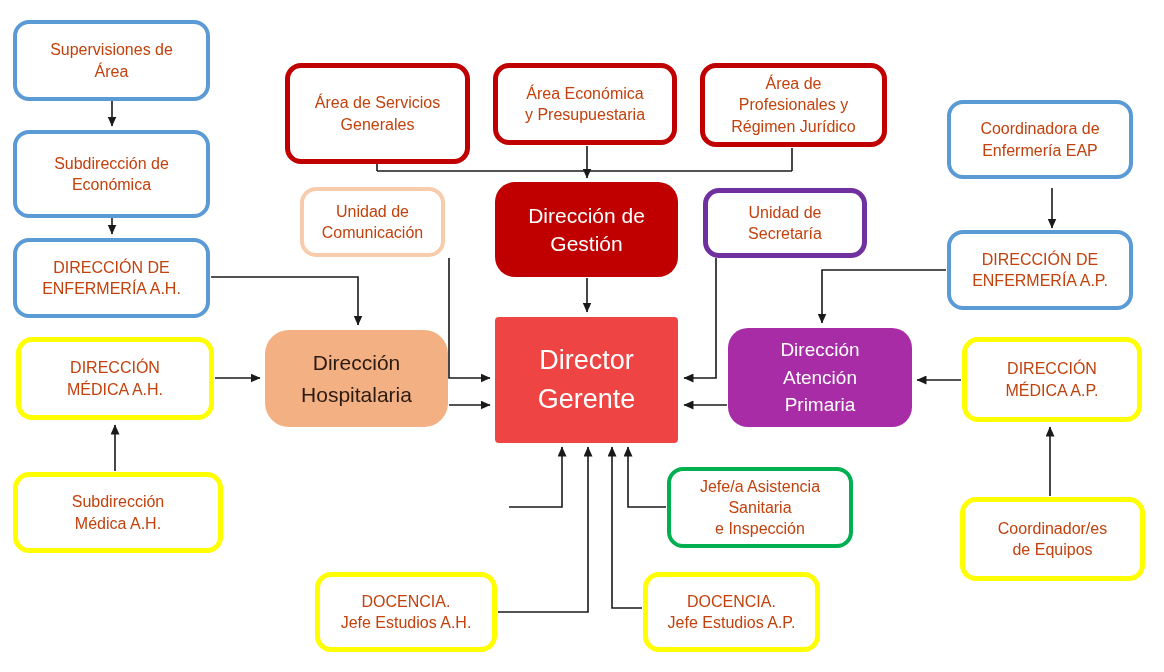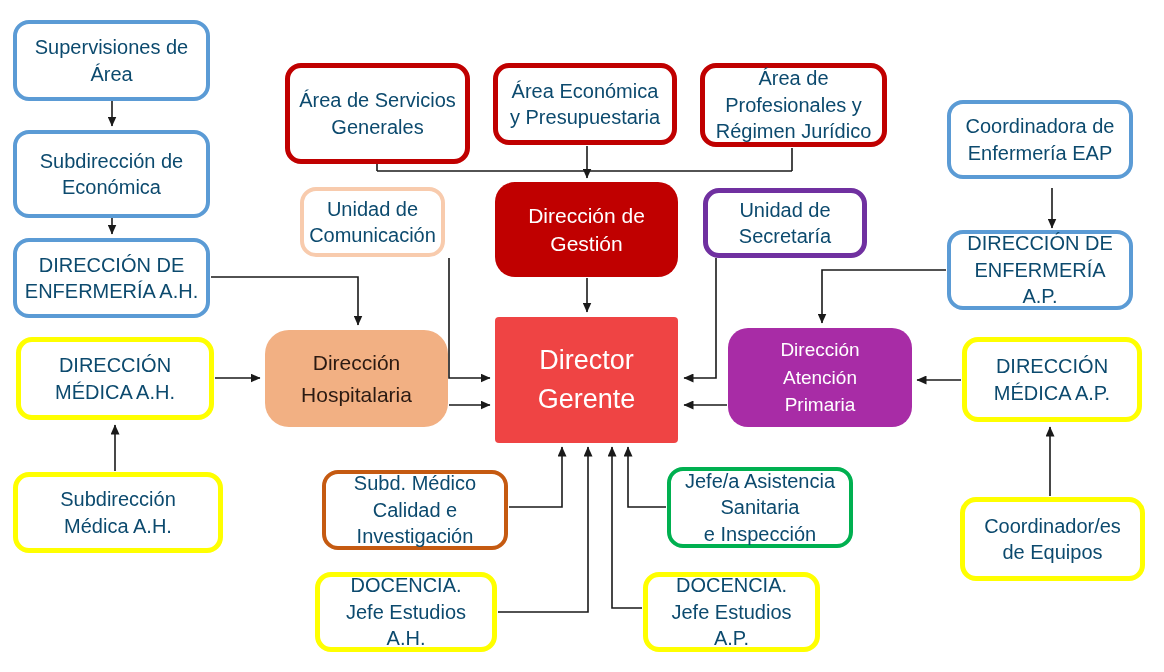--- a/index.html
+++ b/index.html
@@ -5,21 +5,21 @@
   html,body{margin:0;padding:0;background:#fff;}
   .canvas{
     position:relative;width:1164px;height:672px;background:#fff;overflow:hidden;
     font-family:"Liberation Sans",sans-serif;
   }
   svg.wires{position:absolute;left:0;top:0;width:1164px;height:672px;pointer-events:none;}
   .edge{fill:none;stroke:#1a1a1a;stroke-width:1.6px;}
   .node{
     position:absolute;box-sizing:border-box;
     display:flex;align-items:center;justify-content:center;text-align:center;
-    background:#fff;border-radius:16px;color:#0c4a6e;font-size:20px;line-height:1.32;
+    background:#fff;border-radius:16px;color:#c2410c;font-size:16px;line-height:1.32;
   }
   .node .lbl{white-space:pre-line;padding:2px 6px;}
   
   .b-blue  {border:4px solid #5B9BD5;}
   .b-yellow{border:5px solid #FFFF00;}
   .b-red   {border:5px solid #C00000;}
   .b-peach {border:4px solid #F8CBAD;}
   .b-purple{border:5px solid #7030A0;}
   .b-green {border:4px solid #00B050;align-items:center;}
   .b-orange{border:4px solid #C55A11;}
@@ -136,25 +136,20 @@
     </div>
   <div class="node b-yellow" style="left:962px;top:337px;width:180px;height:85px">
       <span class="lbl">DIRECCIÓN
 MÉDICA A.P.</span>
     </div>
   <div class="node b-yellow" style="left:960px;top:497px;width:185px;height:84px">
       <span class="lbl">Coordinador/es
 de Equipos</span>
     </div>
 
-  <div class="node b-orange" style="left:322px;top:470px;width:186px;height:80px">
-      <span class="lbl">Subd. Médico
-Calidad e
-Investigación</span>
-    </div>
   <div class="node b-green" style="left:667px;top:467px;width:186px;height:81px">
       <span class="lbl">Jefe/a Asistencia
 Sanitaria
 e Inspección</span>
     </div>
   <div class="node b-yellow" style="left:315px;top:572px;width:182px;height:80px">
       <span class="lbl">DOCENCIA.
 Jefe Estudios A.H.</span>
     </div>
   <div class="node b-yellow" style="left:643px;top:572px;width:177px;height:80px">

